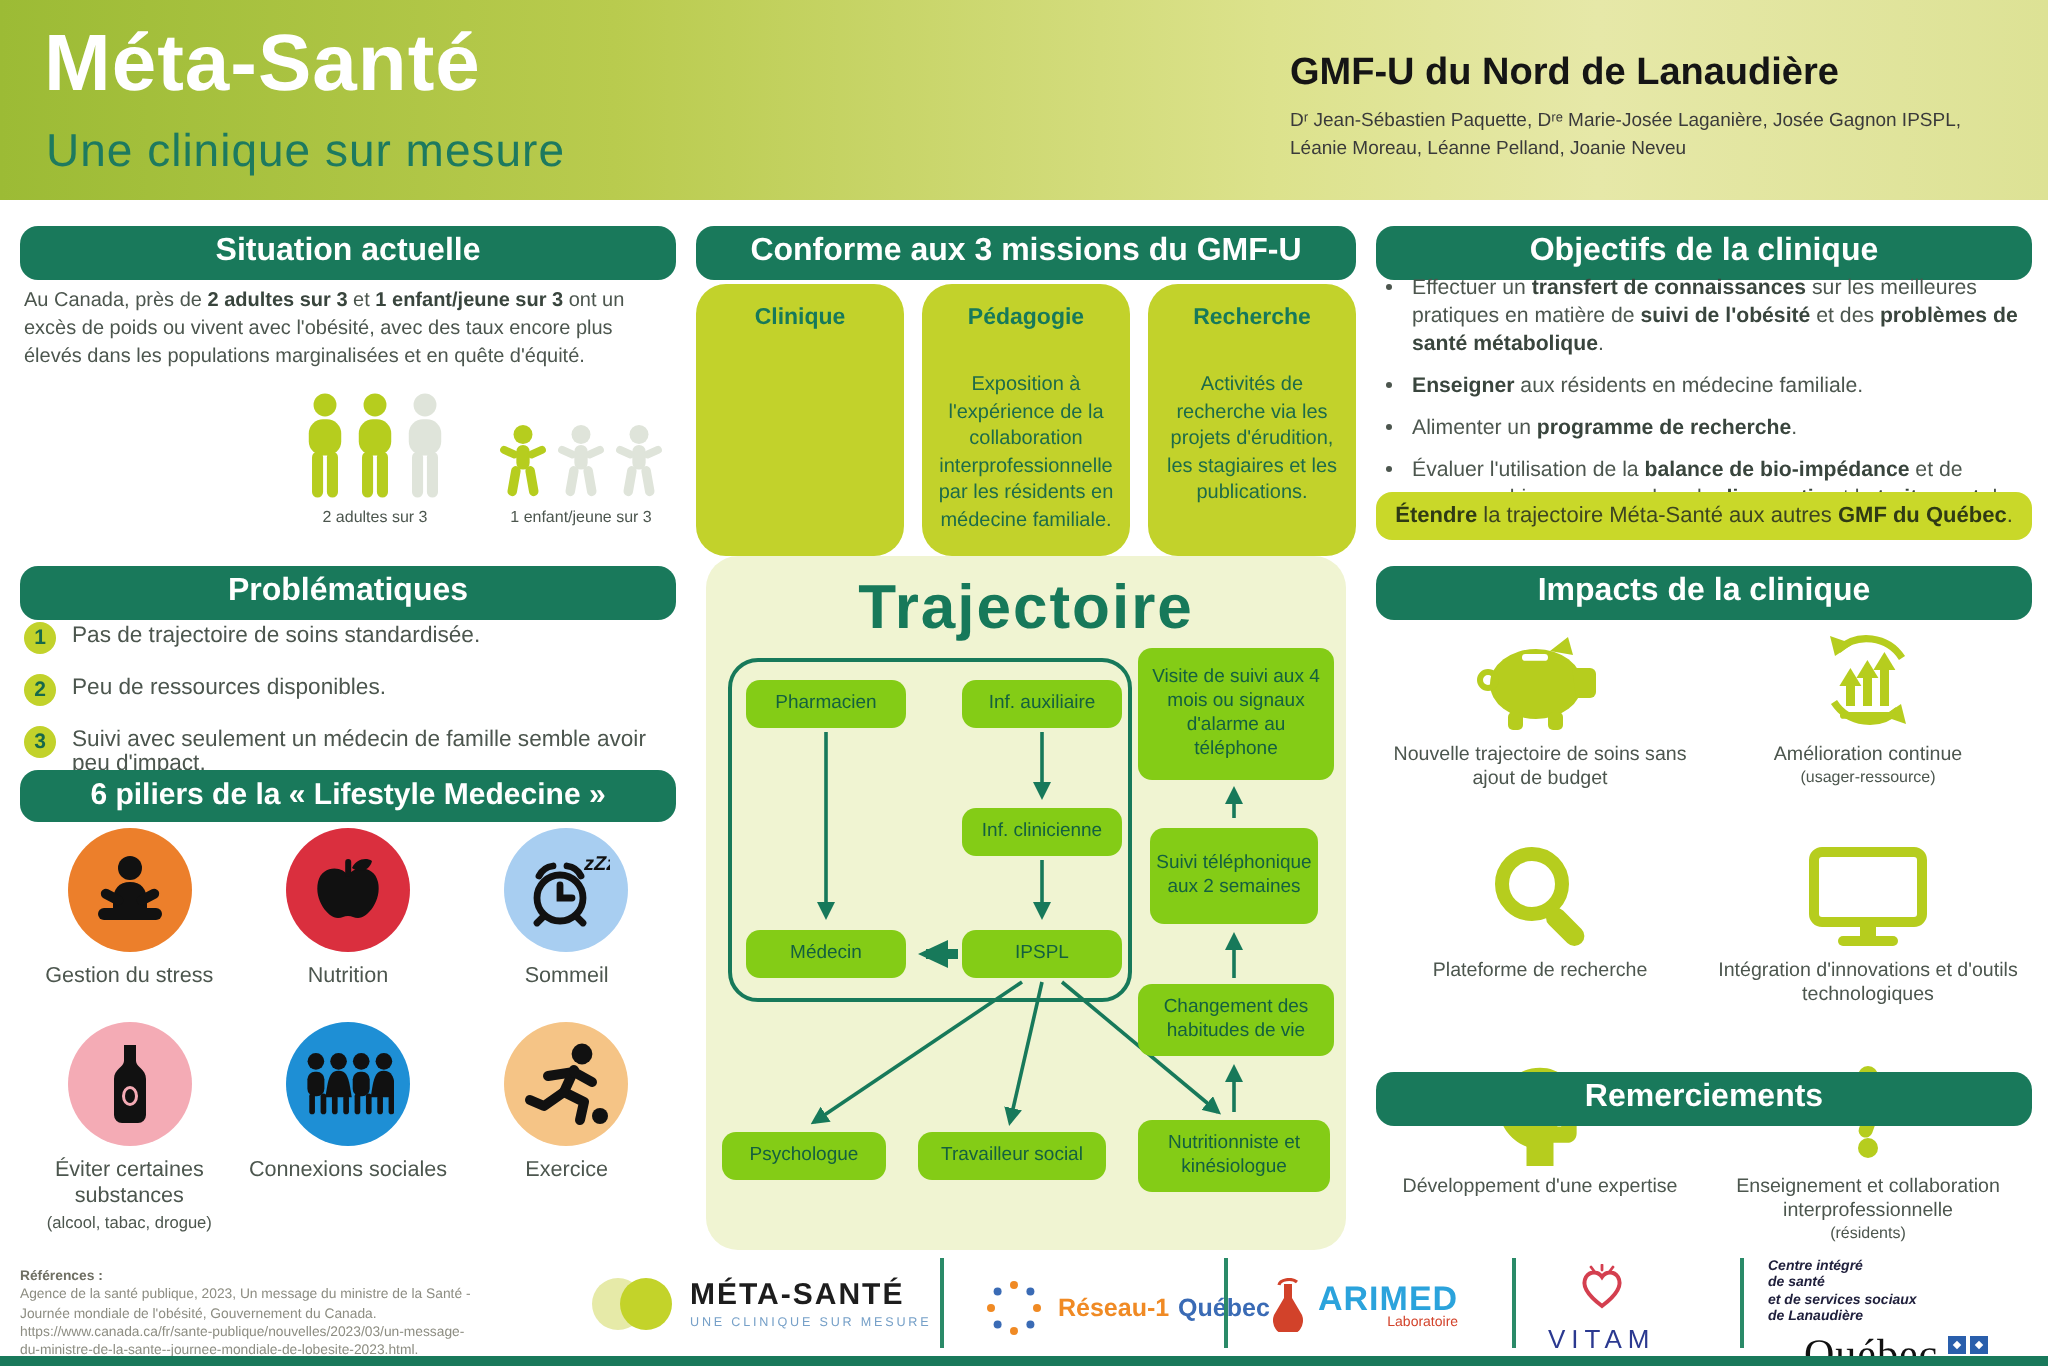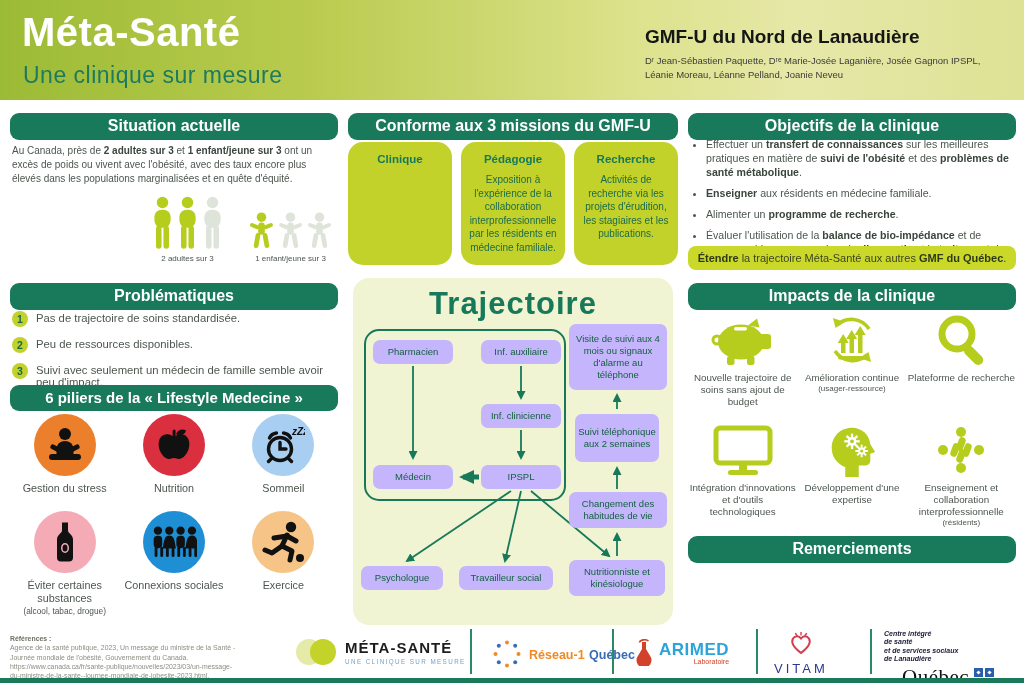--- a/index.html
+++ b/index.html
@@ -42,37 +42,37 @@
     grid-template-columns:repeat(3,1fr); row-gap:16px; }
   .pil-cell { display:flex; flex-direction:column; align-items:center; text-align:center; }
   .pil-circle { width:62px; height:62px; border-radius:50%; display:flex; align-items:center; justify-content:center; }
   .pc0{background:#ec7f2b} .pc1{background:#da2f3e} .pc2{background:#a8cef1}
   .pc3{background:#f4abb5} .pc4{background:#1e8fd5} .pc5{background:#f5c486}
   .pil-label { font-size:10.8px; color:#4c564e; margin-top:6px; line-height:1.2; }
   .pil-sub { font-size:8.3px; color:#4c564e; margin-top:1px; }
   
   .mis-cards { position:absolute; top:34px; left:0; width:330px; display:flex; gap:9px; }
   .mis-card { flex:1; background:#c2d22b; border-radius:15px; padding:11px 7px; min-height:122px; text-align:center; }
-  .mis-title { color:#17795a; font-weight:700; font-size:11.5px; margin-bottom:8px; }
+  .mis-title { color:#17795a; font-weight:700; font-size:11.5px; margin-bottom:21px; }
   .mis-text { color:#1d6b49; font-size:10px; line-height:1.35; }
   
   .traj { position:absolute; top:170px; left:0; width:320px; height:347px; background:#f0f4d2; border-radius:16px; margin-left:5px; }
   .traj-title { text-align:center; font-size:31px; font-weight:800; color:#17795a; padding-top:8px; letter-spacing:1px; }
   .traj-svg { position:absolute; left:0; top:0; width:320px; height:347px; }
-  .tnode { position:absolute; background:#c4b5fd; color:#14603f; font-size:9.5px; border-radius:7px;
+  .tnode { position:absolute; background:#84cc16; color:#14603f; font-size:9.5px; border-radius:7px;
     display:flex; align-items:center; justify-content:center; text-align:center; line-height:1.25; padding:2px 3px; }
   
   .obj-list { position:absolute; top:30px; left:4px; width:322px; list-style:disc; padding-left:14px; }
   .obj-list li { font-size:10.6px; color:#4c564e; line-height:1.32; margin-bottom:7px; }
   .obj-banner { position:absolute; top:138px; left:0; width:328px; background:#c9d829; border-radius:8px;
     text-align:center; font-size:11px; color:#3c4420; padding:6px 8px; }
   .obj-banner b { color:#2f3a14; }
   
   .imp-grid { position:absolute; top:204px; left:0; width:328px; display:grid;
-    grid-template-columns:repeat(3,1fr); row-gap:14px; }
+    grid-template-columns:repeat(2,1fr); row-gap:24px; }
   .imp-cell { display:flex; flex-direction:column; align-items:center; text-align:center; }
   .imp-icon { height:56px; display:flex; align-items:center; justify-content:center; }
   .lime { fill:#b6cd1e; } .lime-st { stroke:#b6cd1e; fill:none; }
   .imp-label { font-size:9.8px; color:#4c564e; line-height:1.22; margin-top:4px; }
   .imp-sub { font-size:8px; color:#4c564e; }
   
   .rem-text { position:absolute; top:458px; left:6px; width:316px; text-align:center;
     font-size:10.2px; color:#4c564e; line-height:1.4; }
   
   .footer { position:absolute; left:0; top:626px; width:1024px; height:52px; background:#fff; }

